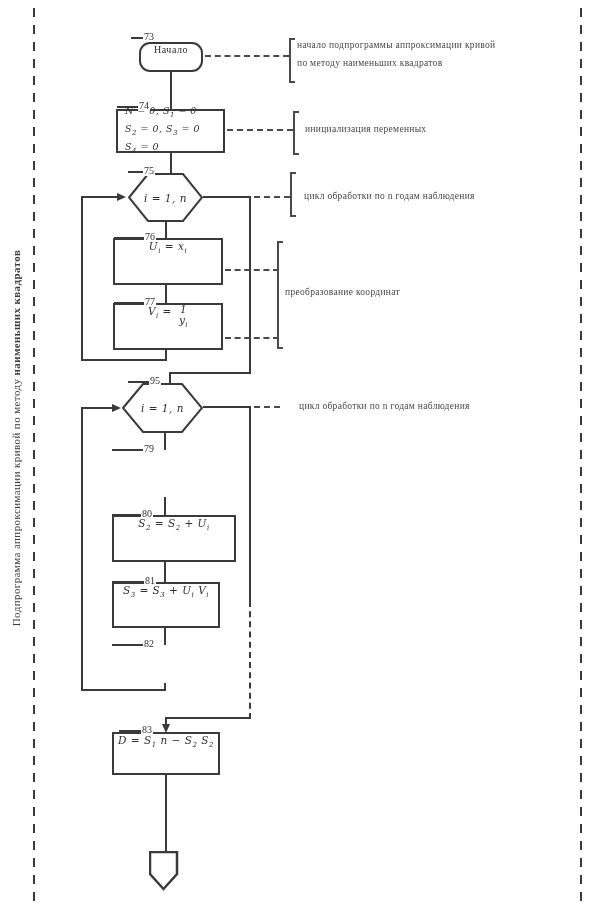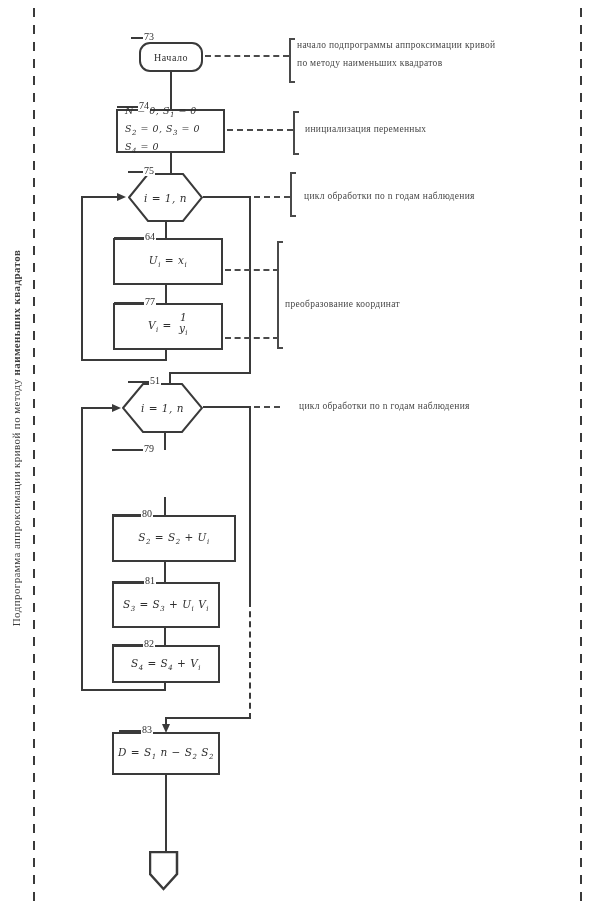--- a/index.html
+++ b/index.html
@@ -19,21 +19,21 @@
   
   .side-caption{
     position:absolute;width:424px;height:16px;left:-194px;top:430px;
     transform:rotate(-90deg);
     font-size:11px;color:#3d3d3d;letter-spacing:.4px;white-space:nowrap;text-align:center;
   }
   .side-caption b{font-weight:bold;}
   
   .block{
     position:absolute;border:2px solid var(--ink);background:var(--paper);
-    display:flex;align-items:center;justify-content:center;z-index:3;box-sizing:border-box;
+    display:flex;justify-content:center;z-index:3;box-sizing:border-box;
   }
   .terminator{border-radius:11px;font-size:10px;color:#2f2f2f;letter-spacing:.5px;}
   .multiline{flex-direction:column;align-items:flex-start;justify-content:center;
     padding-left:7px;line-height:13px;}
   .formula{font-family:"DejaVu Serif",serif;font-style:italic;font-size:10.5px;color:#2f2f2f;
     letter-spacing:.5px;white-space:nowrap;}
   sub{font-size:7px;vertical-align:-3px;font-style:italic;}
   sup{font-size:7px;vertical-align:4px;font-style:italic;}
   .frac{display:inline-flex;flex-direction:column;align-items:center;margin-left:7px;
     line-height:11px;transform:translateY(-1px);}
@@ -119,37 +119,37 @@
   <div class="hexwrap" style="left:128px;top:173px;width:75px;height:49px;">
     <svg width="75" height="49">
       <polygon points="1,24.5 20,1 55,1 74,24.5 55,48 20,48" fill="#ffffff" stroke="#3a3a3a" stroke-width="2"></polygon>
     </svg>
     <div class="hexlabel">
         <span class="formula">i = 1, n</span>
       </div>
   </div>
 
   <div class="leader" style="left:114px;top:237px;width:30px;"></div>
-  <div class="bnum" style="left:144px;top:231px;">64</div>
+  <div class="bnum" style="left:144px;top:231px;">76</div>
   <div class="block" style="left:113px;top:238px;width:110px;height:47px;">
     <span class="formula">U<sub>i</sub> = x<sub>i</sub></span>
   </div>
 
   <div class="leader" style="left:114px;top:302px;width:30px;"></div>
   <div class="bnum" style="left:144px;top:296px;">77</div>
   <div class="block" style="left:113px;top:303px;width:110px;height:47px;">
     <span class="formula">V<sub>i</sub> =</span>
     <span class="frac">
       <span class="formula">1</span>
       <span class="formula">y<sub>i</sub></span>
     </span>
   </div>
 
   <div class="leader" style="left:128px;top:381px;width:21px;"></div>
-  <div class="bnum" style="left:149px;top:375px;">51</div>
+  <div class="bnum" style="left:149px;top:375px;">95</div>
   <div class="hexwrap" style="left:122px;top:383px;width:81px;height:50px;">
     <svg width="81" height="50">
       <polygon points="1,25 21,1 60,1 80,25 60,49 21,49" fill="#ffffff" stroke="#3a3a3a" stroke-width="2"></polygon>
     </svg>
     <div class="hexlabel">
         <span class="formula">i = 1, n</span>
       </div>
   </div>
 
   <div class="leader" style="left:112px;top:449px;width:31px;"></div>
@@ -162,23 +162,20 @@
   </div>
 
   <div class="leader" style="left:112px;top:581px;width:32px;"></div>
   <div class="bnum" style="left:144px;top:575px;">81</div>
   <div class="block" style="left:112px;top:582px;width:108px;height:46px;">
     <span class="formula">S<sub>3</sub> = S<sub>3</sub> + U<sub>i</sub> V<sub>i</sub></span>
   </div>
 
   <div class="leader" style="left:112px;top:644px;width:31px;"></div>
   <div class="bnum" style="left:143px;top:638px;">82</div>
-  <div class="block" style="left:112px;top:645px;width:108px;height:38px;">
-    <span class="formula">S<sub>4</sub> = S<sub>4</sub> + V<sub>i</sub></span>
-  </div>
 
   <div class="leader" style="left:119px;top:730px;width:30px;"></div>
   <div class="bnum" style="left:141px;top:724px;">83</div>
   <div class="block" style="left:112px;top:732px;width:108px;height:43px;">
     <span class="formula">D = S<sub>1</sub> n − S<sub>2</sub> S<sub>2</sub></span>
   </div>
 
   <div class="hexwrap" style="left:149px;top:851px;width:30px;height:40px;">
     <svg width="30" height="40">
       <polygon points="1,1 28,1 28,23 14.5,38 1,23" fill="#ffffff" stroke="#3a3a3a" stroke-width="2.5"></polygon>
@@ -194,18 +191,18 @@
   <div class="bracket" style="left:293px;top:111px;height:44px;"></div>
   <div class="ann" style="left:305px;top:124px;">инициализация переменных</div>
 
   <div class="dline" style="left:254px;top:196px;width:36px;"></div>
   <div class="bracket" style="left:290px;top:172px;height:45px;"></div>
   <div class="ann" style="left:304px;top:191px;">цикл обработки по n годам наблюдения</div>
 
   <div class="dline" style="left:225px;top:269px;width:54px;"></div>
   <div class="dline" style="left:225px;top:337px;width:54px;"></div>
   <div class="bracket" style="left:277px;top:241px;height:108px;"></div>
-  <div class="ann" style="left:285px;top:287px;margin-top:12px;">преобразование координат</div>
+  <div class="ann" style="left:285px;top:287px;">преобразование координат</div>
 
   <div class="dline" style="left:254px;top:406px;width:26px;"></div>
   <div class="ann" style="left:299px;top:401px;">цикл обработки по n годам наблюдения</div>
 
 </div>
 
 </body></html>

